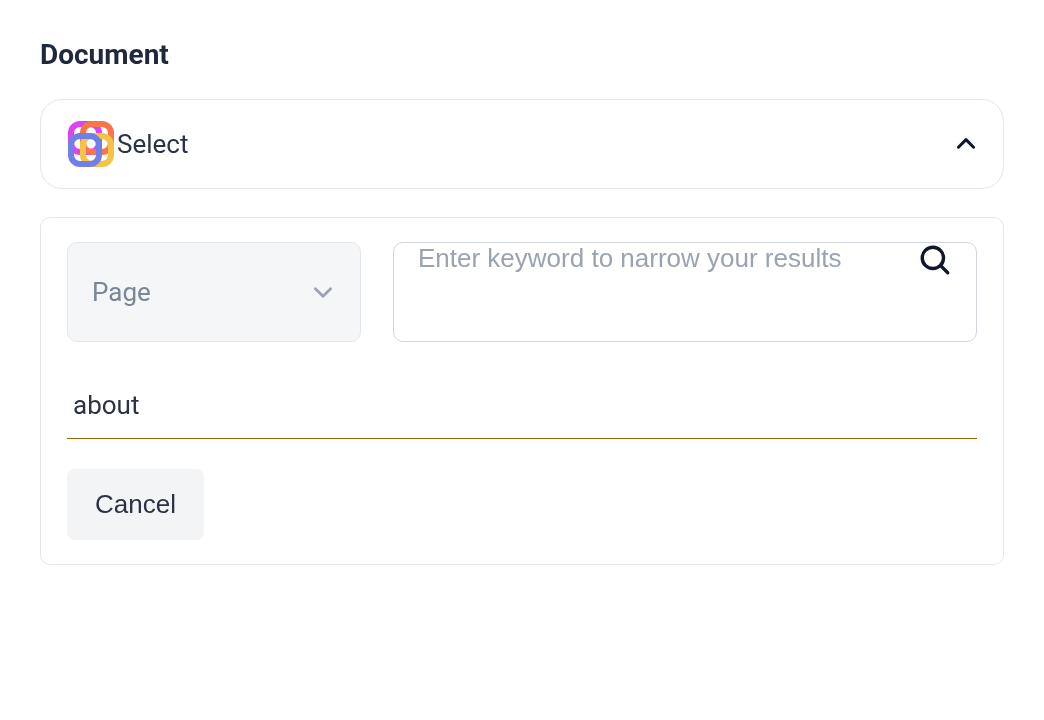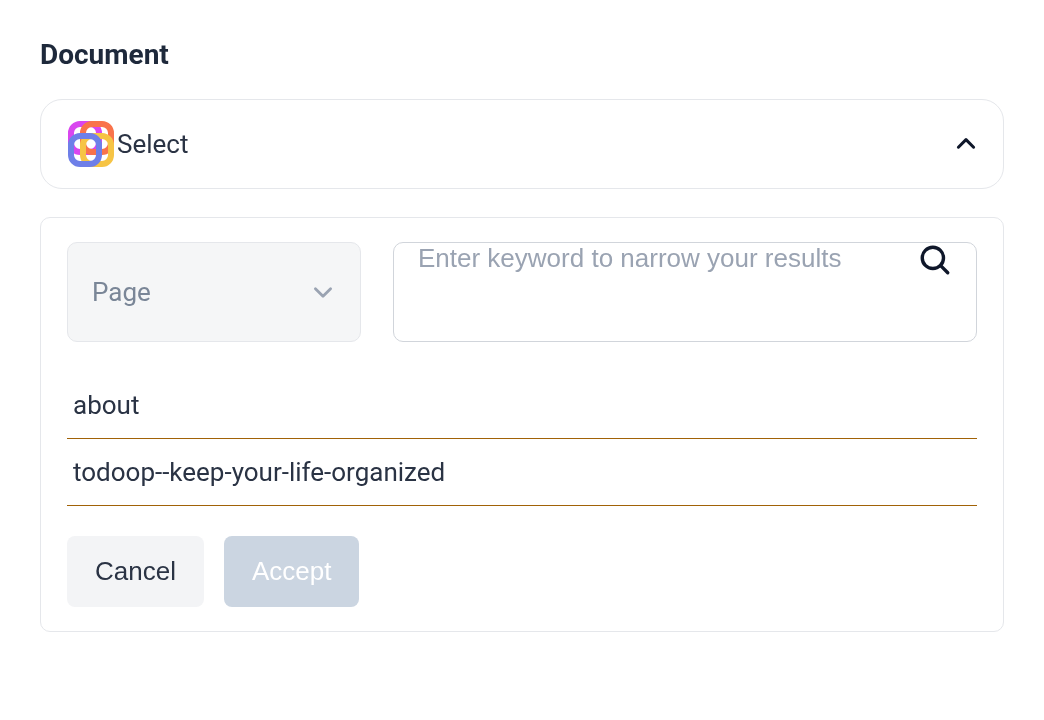--- a/index.html
+++ b/index.html
@@ -187,21 +187,19 @@
           <span class="search-icon">
             <svg viewBox="0 0 24 24" fill="none" stroke="#0f172a" stroke-width="2.4" stroke-linecap="round" stroke-linejoin="round">
               <circle cx="10.5" cy="10.5" r="7.5"></circle>
               <line x1="21" y1="21" x2="16" y2="16"></line>
             </svg>
           </span>
         </div>
       </div>
 
       <div class="result-item">about</div>
-      <div class="result-item">todoop--keep-your-life-organized</div>
 
       <div class="actions">
         <button class="btn btn-cancel">Cancel</button>
-        <button class="btn btn-accept">Accept</button>
       </div>
     </div>
   </div>
 </div>
 
 </body></html>

